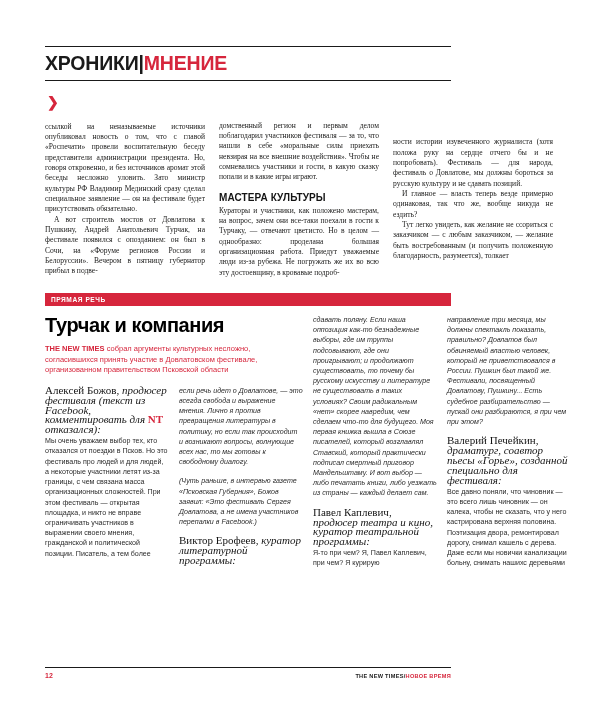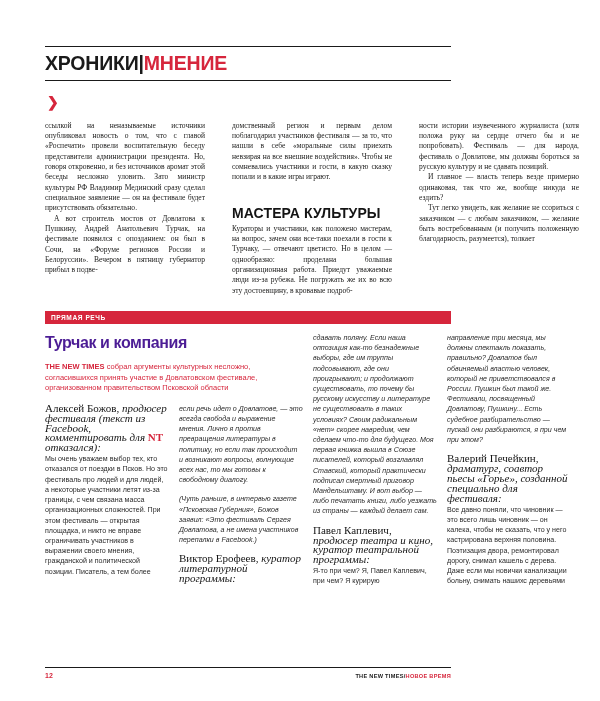--- a/index.html
+++ b/index.html
@@ -40,44 +40,45 @@
     font-weight:bold;
     font-size:14px;
     line-height:1;
     padding:14px 0 0 2px;
     letter-spacing:0;
   }
 
   
   .cols3{
     display:flex;
-    gap:27px;
+    gap:14px;
     margin-top:12px;
+    align-items:center;
   }
   .cols3 .col{
     width:160px;
     flex:0 0 160px;
   }
   .cols3 p{
     margin:0;
     font-family:"Liberation Serif", serif;
     font-size:7.55px;
     line-height:10.35px;
     text-align:justify;
     text-indent:9px;
     color:#20201f;
     hyphens:auto;
   }
   .cols3 p.noind{text-indent:0;}
   .subhead{
     font-family:"Liberation Sans", sans-serif;
     font-weight:bold;
-    font-size:14px;
+    font-size:10px;
     letter-spacing:0.1px;
-    margin:22px 0 3px 0;
+    margin:9px 0 3px 0;
     color:#141414;
   }
 
   
   .banner{
     margin-top:15px;
     background:#d6263c;
     height:13px;
     display:flex;
     align-items:center;
@@ -97,24 +98,24 @@
     gap:10px;
     margin-top:9px;
   }
   .lower .lcol{
     width:124px;
     flex:0 0 124px;
   }
   .headline{
     font-family:"Liberation Sans", sans-serif;
     font-weight:bold;
-    font-size:16px;
+    font-size:20px;
     line-height:20px;
     letter-spacing:-0.4px;
-    color:#4c1d95;
+    color:#000000;
     margin:0 0 9px 0;
     white-space:nowrap;
   }
   .standfirst{
     font-family:"Liberation Sans", sans-serif;
     font-size:7.5px;
     line-height:10.6px;
     color:#d6263c;
     margin:0 0 10px 0;
     width:240px;

